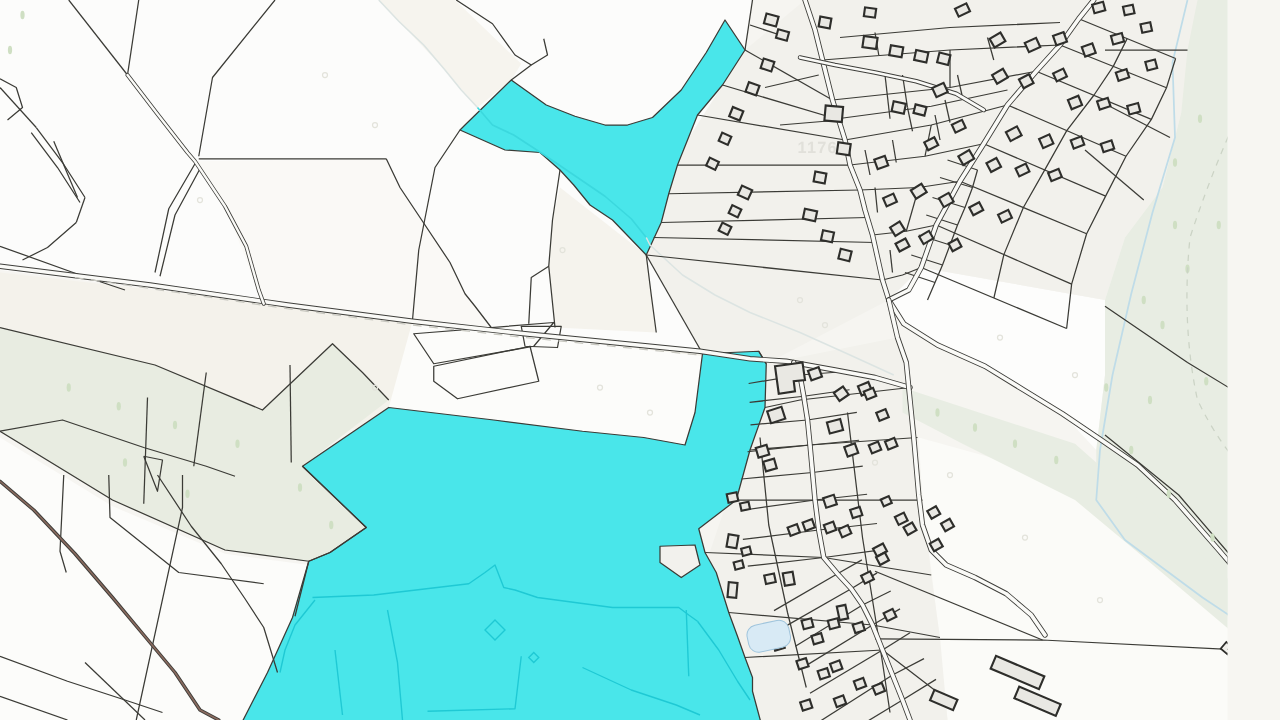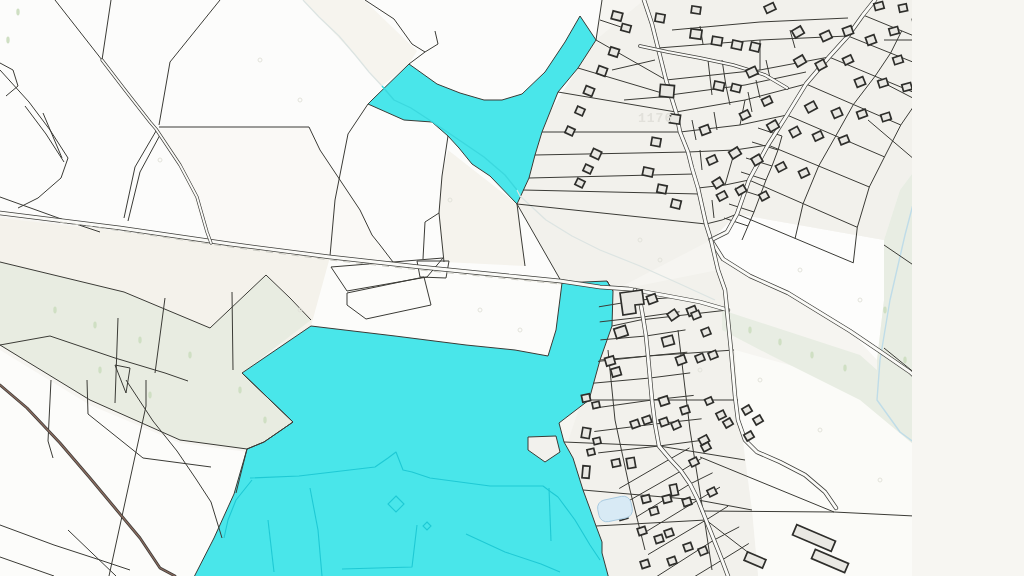--- a/index.html
+++ b/index.html
@@ -1,14 +1,14 @@
 <!DOCTYPE html>
 <html><head><meta charset="utf-8"><style>
 html,body{margin:0;padding:0;background:#F7F6F2;}
-#map{width:912px;height:576px;overflow:hidden;font-family:Liberation Mono, monospace;text-align:right;}
+#map{width:982px;height:576px;overflow:hidden;font-family:Liberation Sans, sans-serif;text-align:right;}
 </style></head><body>
 
 <div id="map"><svg width="1024" height="576" viewBox="0 0 1024 576">
 
 <rect width="1024" height="576" fill="#F6F5F1"></rect>
 
 <polygon points="0.0,0.0 602.0,0.0 596.0,40.0 561.0,281.0 520.0,277.0 330.0,256.0 230.0,244.0 0.0,216.0" fill="#FCFCFB" stroke="none" stroke-linejoin="round"></polygon>
 
 <polygon points="156.0,129.0 309.0,127.0 320.0,150.0 340.0,180.0 360.0,210.0 372.0,235.0 380.0,245.0 393.0,262.0 210.0,242.0 180.0,165.0" fill="#FAF9F6" stroke="none" stroke-linejoin="round"></polygon>
 

